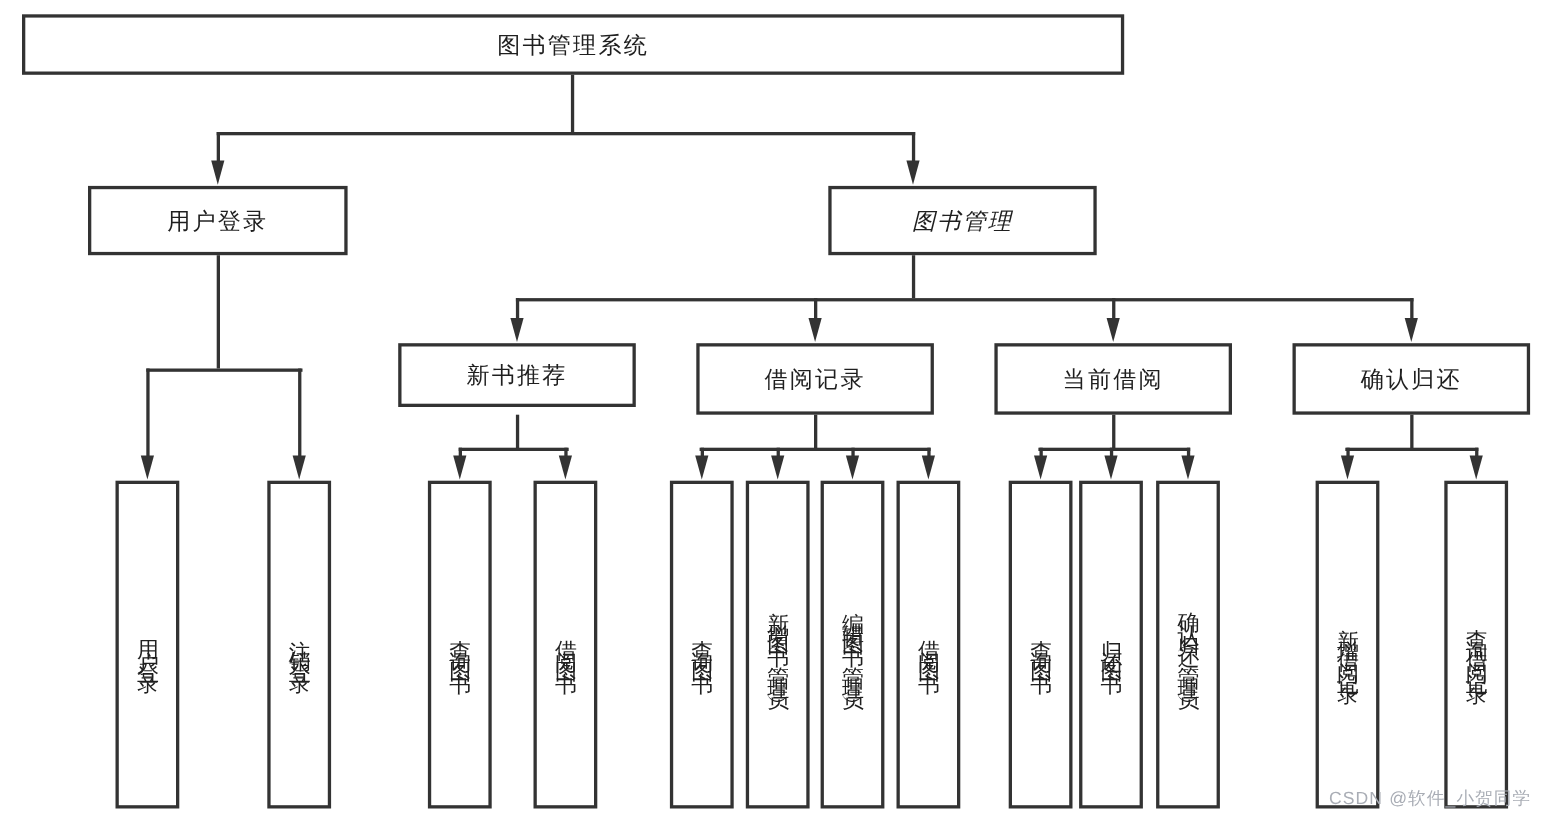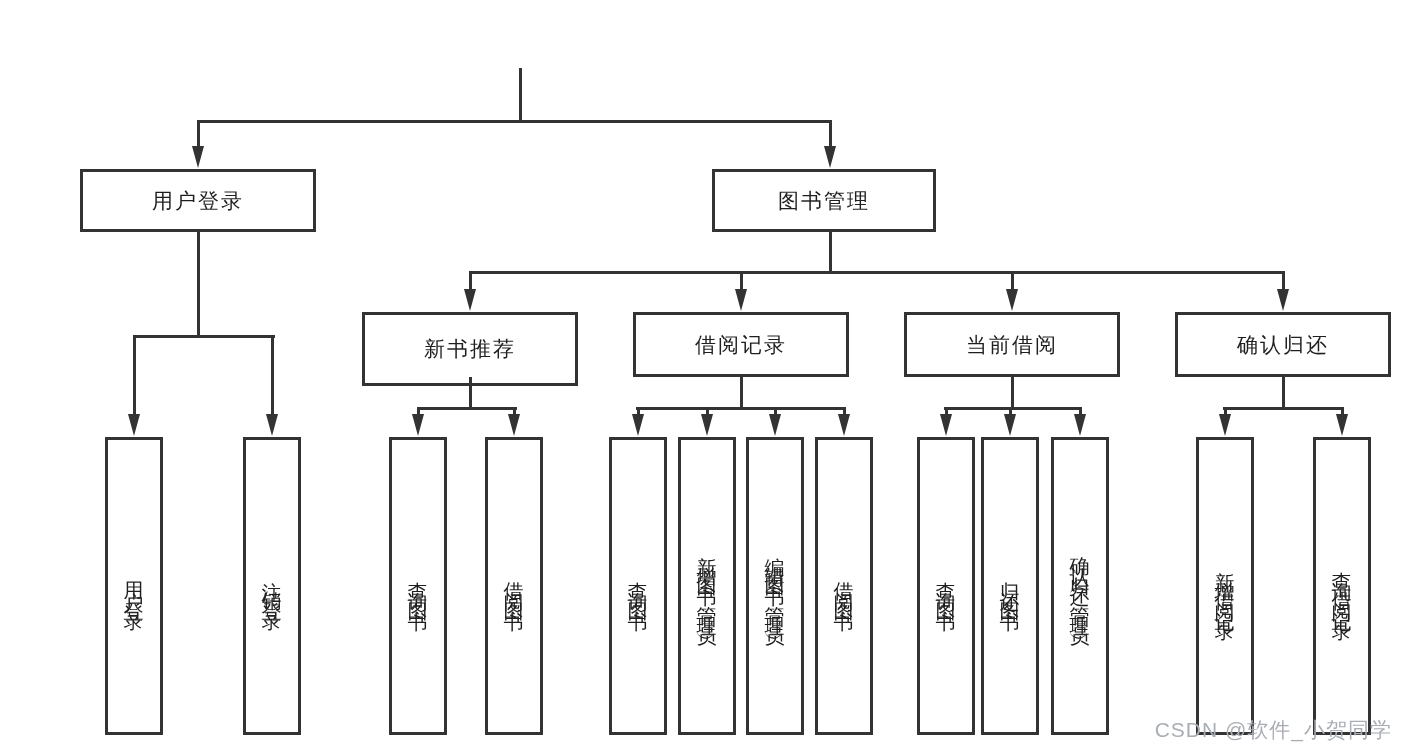--- a/index.html
+++ b/index.html
@@ -23,40 +23,43 @@
   .hline,.vline{position:absolute;background:var(--line,#333);}
   .hline{height:3px;}
   .vline{width:3px;}
   .arrow{
     position:absolute;width:0;height:0;
     border-left:6px solid transparent;border-right:6px solid transparent;
     border-top:22px solid var(--line,#333);
   }
   .watermark{
     position:absolute;right:13px;top:716px;z-index:10;
-    font-size:21px;letter-spacing:1px;color:var(--watermark,#a9adb5);
+    font-size:16px;letter-spacing:1px;color:var(--watermark,#a9adb5);
   }
 </style>
 </head>
 <body>
 
 <div class="canvas">
 
+  <div class="box" style="left:20px;top:13px;width:1002px;height:55px;">
+    <span>图书管理系统</span>
+  </div>
 
   <div class="vline" style="left:519px;top:68px;height:52px;"></div>
   <div class="hline" style="left:197px;top:120px;width:635px;"></div>
   <div class="vline" style="left:197px;top:120px;height:28px;"></div>
   <div class="arrow" style="left:192px;top:146px;"></div>
   <div class="vline" style="left:829px;top:120px;height:28px;"></div>
   <div class="arrow" style="left:824px;top:146px;"></div>
 
   <div class="box" style="left:80px;top:169px;width:236px;height:63px;">
     <span>用户登录</span>
   </div>
-  <div class="box" style="left:712px;top:169px;width:224px;height:63px;">
+  <div class="box" style="left:753px;top:169px;width:244px;height:63px;font-style:italic;">
     <span>图书管理</span>
   </div>
 
   <div class="vline" style="left:197px;top:232px;height:103px;"></div>
   <div class="hline" style="left:133px;top:335px;width:142px;"></div>
   <div class="vline" style="left:133px;top:335px;height:81px;"></div>
   <div class="arrow" style="left:128px;top:414px;"></div>
   <div class="vline" style="left:271px;top:335px;height:81px;"></div>
   <div class="arrow" style="left:266px;top:414px;"></div>
 
@@ -64,21 +67,21 @@
   <div class="hline" style="left:469px;top:271px;width:816px;"></div>
   <div class="vline" style="left:469px;top:271px;height:22px;"></div>
   <div class="arrow" style="left:464px;top:289px;"></div>
   <div class="vline" style="left:740px;top:271px;height:22px;"></div>
   <div class="arrow" style="left:735px;top:289px;"></div>
   <div class="vline" style="left:1011px;top:271px;height:22px;"></div>
   <div class="arrow" style="left:1006px;top:289px;"></div>
   <div class="vline" style="left:1282px;top:271px;height:22px;"></div>
   <div class="arrow" style="left:1277px;top:289px;"></div>
 
-  <div class="box" style="left:362px;top:312px;width:216px;height:74px;">
+  <div class="box" style="left:362px;top:312px;width:216px;height:58px;">
     <span>新书推荐</span>
   </div>
   <div class="box" style="left:633px;top:312px;width:216px;height:65px;">
     <span>借阅记录</span>
   </div>
   <div class="box" style="left:904px;top:312px;width:216px;height:65px;text-align:right;">
     <span>当前借阅</span>
   </div>
   <div class="box" style="left:1175px;top:312px;width:216px;height:65px;">
     <span>确认归还</span>

